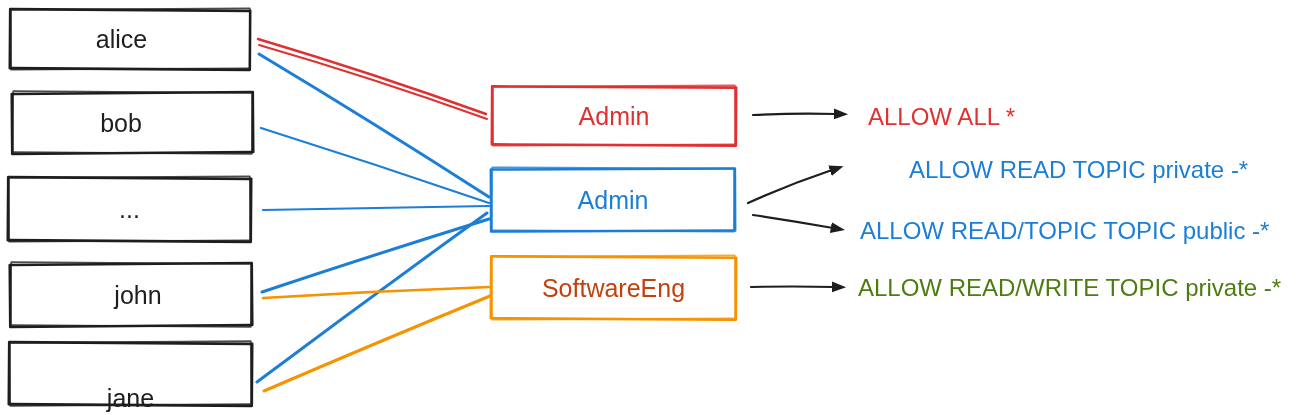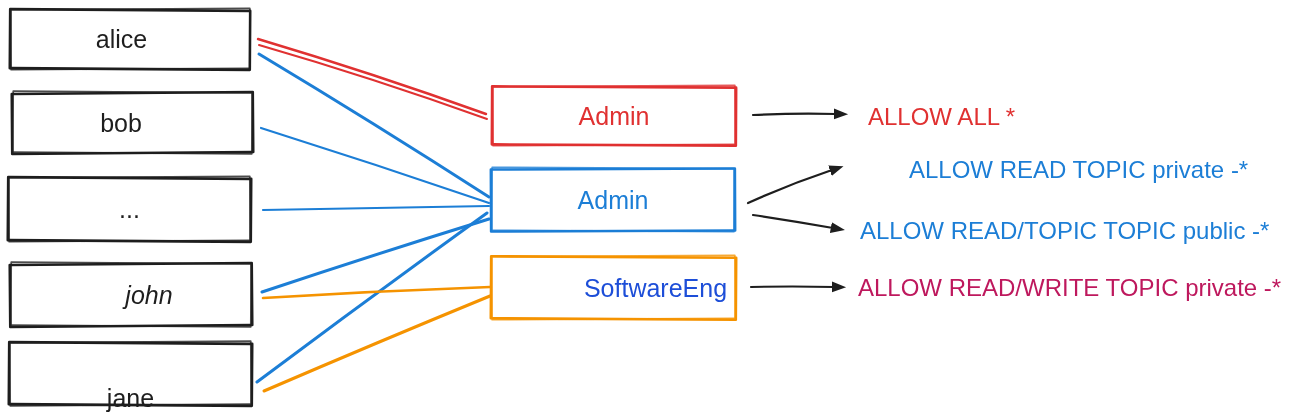--- a/index.html
+++ b/index.html
@@ -23,27 +23,27 @@
   .edge.blue{stroke:#1c7ed6;}
   .edge.orange{stroke:#f59300;}
   .edge.black{stroke:#1e1e1e;}
   
   .box-label{
     position:absolute;display:flex;align-items:center;justify-content:center;
     font-size:25px;line-height:1;color:#1e1e1e;white-space:nowrap;
   }
   .box-label.red{color:#e03131;}
   .box-label.blue{color:#1c7ed6;}
-  .box-label.orange{color:#1d4ed8;padding-left:42px;}
+  .box-label.orange{color:#c2410c;}
   .perm{
     position:absolute;font-size:24px;line-height:26px;white-space:nowrap;
   }
   .perm.red{color:#e03131;}
   .perm.blue{color:#1c7ed6;}
-  .perm.orange{color:#be185d;}
+  .perm.orange{color:#4d7c0f;}
 </style>
 </head>
 <body>
 
 <div class="canvas">
 
   <svg width="1305" height="415" viewBox="0 0 1305 415">
     <defs>
       <marker id="arrowhead" markerWidth="7" markerHeight="6" refX="1" refY="2.5" orient="auto" markerUnits="strokeWidth">
         <path d="M0,0 L6.5,2.5 L0,5 Z" fill="#1e1e1e"></path>
@@ -98,21 +98,21 @@
 
     <path class="edge black" stroke-width="2.2" marker-end="url(#arrowhead)" d="M753 115 Q795 113 836 114"></path>
     <path class="edge black" stroke-width="2.2" marker-end="url(#arrowhead)" d="M748 203 Q790 184 832 170"></path>
     <path class="edge black" stroke-width="2.2" marker-end="url(#arrowhead)" d="M753 215 Q793 221 833 228"></path>
     <path class="edge black" stroke-width="2.2" marker-end="url(#arrowhead)" d="M751 287 Q792 286 834 287"></path>
   </svg>
 
   <div class="box-label" style="left:24px;top:10px;width:195px;height:59px;text-align:right;">alice</div>
   <div class="box-label" style="left:12px;top:93px;width:218px;height:60px;">bob</div>
   <div class="box-label" style="left:8px;top:178px;width:243px;height:63px;">...</div>
-  <div class="box-label" style="left:11px;top:264px;width:276px;height:62px;font-style:italic;">john</div>
+  <div class="box-label" style="left:0;top:264px;width:276px;height:62px;">john</div>
   <div class="box-label" style="left:9px;top:343px;width:243px;height:62px;margin-top:24px;">jane</div>
 
   <div class="box-label red" style="left:492px;top:87px;width:244px;height:58px;">Admin</div>
   <div class="box-label blue" style="left:491px;top:169px;width:244px;height:62px;">Admin</div>
   <div class="box-label orange" style="left:491px;top:257px;width:245px;height:62px;">SoftwareEng</div>
 
   <div class="perm red" style="left:868px;top:104px;">ALLOW ALL *</div>
   <div class="perm blue" style="left:869px;top:157px;margin-left:40px;">ALLOW READ TOPIC private -*</div>
   <div class="perm blue" style="left:860px;top:218px;">ALLOW READ/TOPIC TOPIC public -*</div>
   <div class="perm orange" style="left:858px;top:275px;">ALLOW READ/WRITE TOPIC private -*</div>

